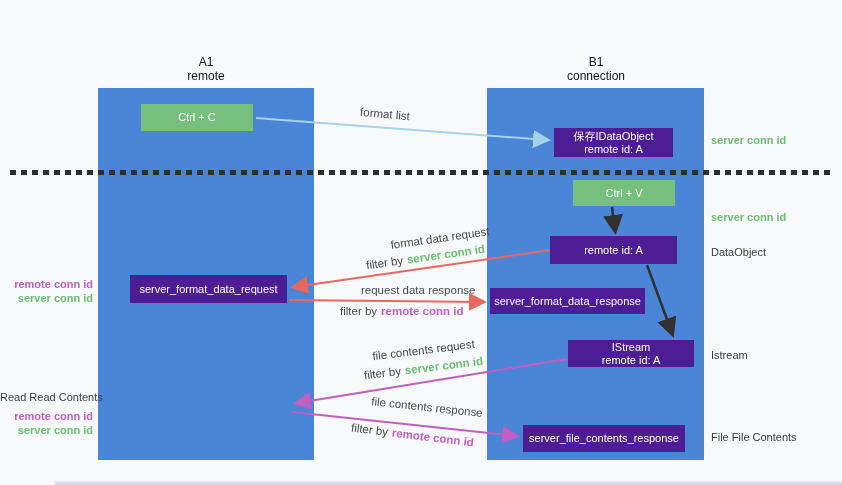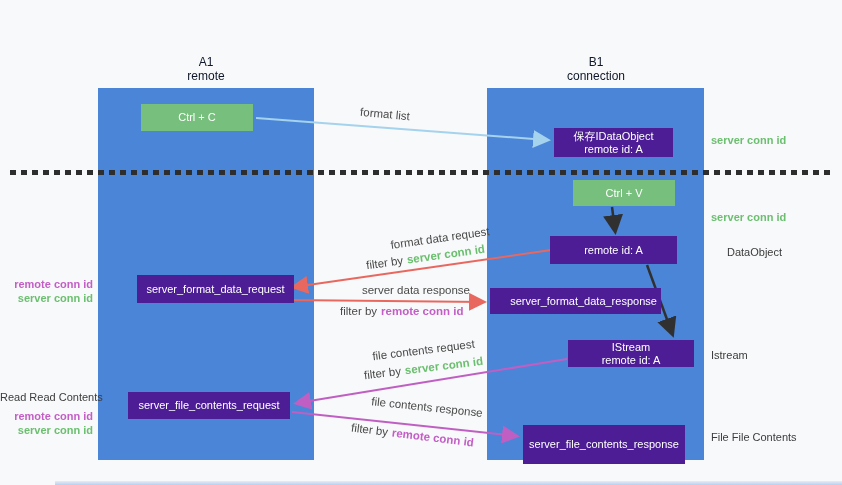--- a/index.html
+++ b/index.html
@@ -97,49 +97,46 @@
   </div>
 
   <div class="node green" style="left:553px;top:180px;width:102px;height:26px;margin-left:20px;">
     <span>Ctrl + V</span>
   </div>
 
   <div class="node orange" style="left:550px;top:236px;width:127px;height:28px;">
     <span>remote id: A</span>
   </div>
 
-  <div class="node orange" style="left:130px;top:275px;width:157px;height:28px;margin-left:7px;">
+  <div class="node orange" style="left:130px;top:275px;width:157px;height:28px;">
     <span>server_format_data_request</span>
   </div>
 
-  <div class="node orange" style="left:490px;top:288px;width:155px;height:26px;padding-left:16px;">
+  <div class="node orange" style="left:490px;top:288px;width:155px;height:26px;">
     <span>server_format_data_response</span>
   </div>
 
   <div class="node orange" style="left:568px;top:340px;width:126px;height:27px;">
     <span>IStream</span>
     <span>remote id: A</span>
   </div>
 
-  <div class="node orange" style="left:128px;top:392px;width:162px;height:27px;">
-    <span>server_file_contents_request</span>
-  </div>
 
-  <div class="node orange" style="left:523px;top:425px;width:162px;height:39px;">
+  <div class="node orange" style="left:523px;top:425px;width:162px;height:27px;">
     <span>server_file_contents_response</span>
   </div>
 
   <div class="alabel" style="left:340px;top:108px;width:90px;transform:rotate(5deg);">format list</div>
 
   <div class="alabel" style="left:365px;top:232px;width:150px;transform:rotate(-8deg);">format data request</div>
   <div class="alabel" style="left:358px;top:251px;width:135px;transform:rotate(-8deg);">
     <span class="filter-prefix">filter by</span><span class="green-text">server conn id</span>
   </div>
 
-  <div class="alabel" style="left:361px;top:284px;width:110px;">server data response</div>
+  <div class="alabel" style="left:361px;top:284px;width:110px;">request data response</div>
   <div class="alabel" style="left:340px;top:305px;width:122px;">
     <span class="filter-prefix">filter by</span><span class="magenta-text">remote conn id</span>
   </div>
 
   <div class="alabel" style="left:366px;top:344px;width:115px;transform:rotate(-7deg);">file contents request</div>
   <div class="alabel" style="left:356px;top:362px;width:135px;transform:rotate(-7deg);">
     <span class="filter-prefix">filter by</span><span class="green-text">server conn id</span>
   </div>
 
   <div class="alabel" style="left:368px;top:401px;width:118px;transform:rotate(6deg);">file contents response</div>
@@ -148,17 +145,17 @@
   </div>
 
   <div class="side side-left magenta-text" style="top:278px;">remote conn id</div>
   <div class="side side-left green-text" style="top:292px;">server conn id</div>
   <div class="side side-left dark-label" style="top:391px;">Read Read Contents</div>
   <div class="side side-left magenta-text" style="top:410px;">remote conn id</div>
   <div class="side side-left green-text" style="top:424px;">server conn id</div>
 
   <div class="side side-right green-text" style="top:134px;">server conn id</div>
   <div class="side side-right green-text" style="top:211px;">server conn id</div>
-  <div class="side side-right dark-label" style="top:246px;margin-left:16px;">DataObject</div>
+  <div class="side side-right dark-label" style="top:246px;">DataObject</div>
   <div class="side side-right dark-label" style="top:349px;">Istream</div>
   <div class="side side-right dark-label" style="top:431px;">File File Contents</div>
 
 </div>
 
 </body></html>

